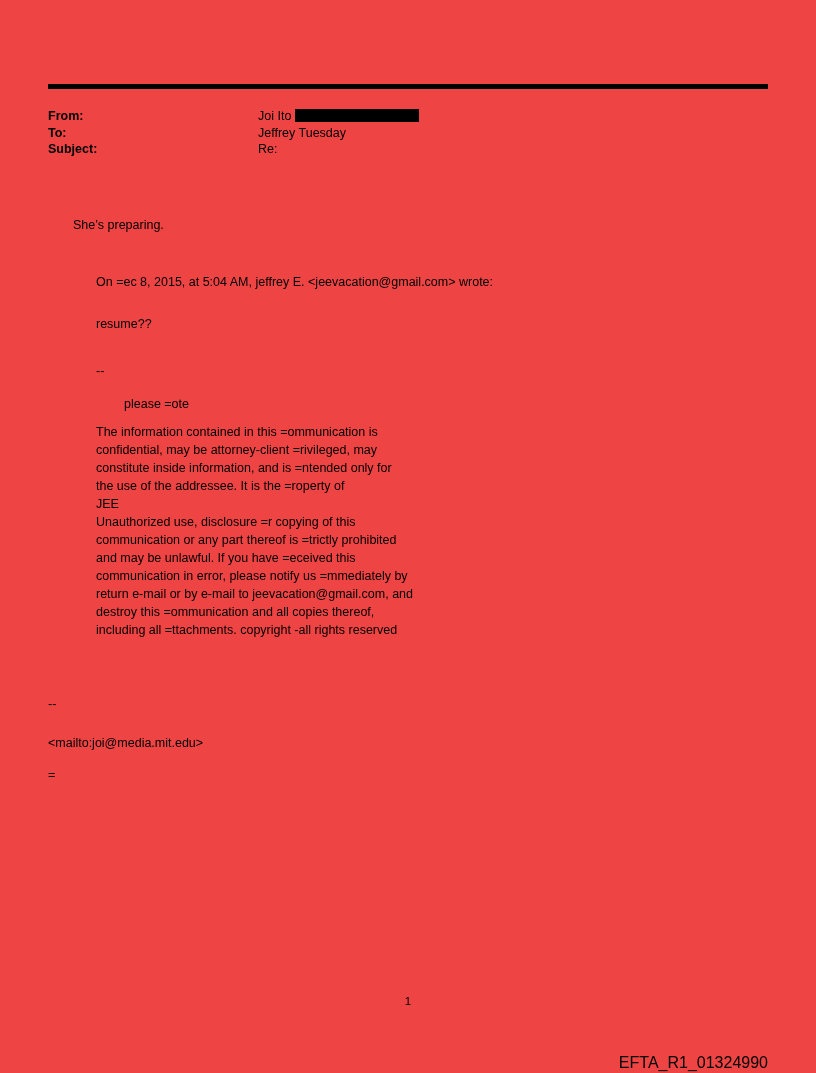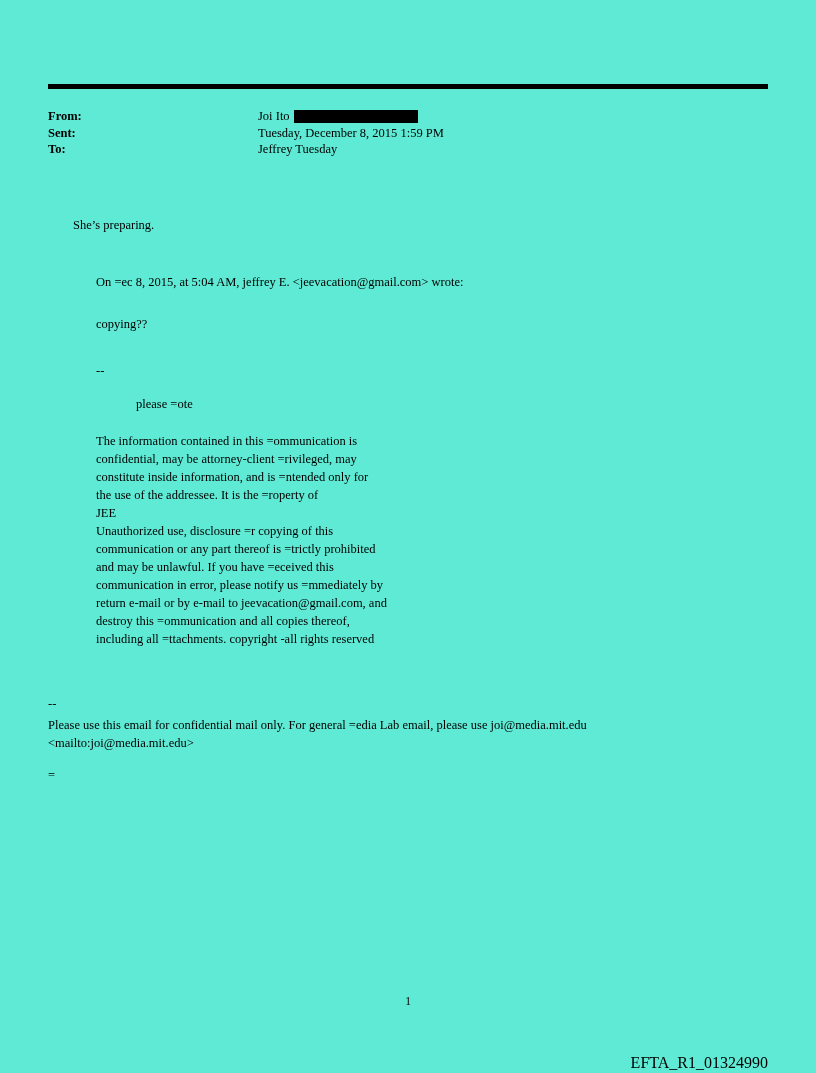--- a/index.html
+++ b/index.html
@@ -2,22 +2,22 @@
 <html><head>
 <meta charset="utf-8">
 <style>
   * { margin: 0; padding: 0; box-sizing: border-box; }
   html, body { background: #e8e8e8; }
   .page {
     position: relative;
     width: 816px;
     height: 1073px;
     margin: 0 auto;
-    background: #5eead4;
-    font-family: Liberation Serif, serif;
+    background: #ef4444;
+    font-family: Liberation Sans, sans-serif;
     font-size: 12.5px;
     color: #000000;
     overflow: hidden;
   }
   .top-rule {
     position: absolute;
     top: 84px;
     left: 48px;
     width: 720px;
     height: 5px;
@@ -64,25 +64,25 @@
     left: 96px;
   }
   .quote-separator {
     position: absolute;
     top: 364px;
     left: 96px;
   }
   .quote-note {
     position: absolute;
     top: 397px;
-    left: 136px;
+    left: 124px;
   }
   .quote-disclaimer {
     position: absolute;
-    top: 432px;
+    top: 423px;
     left: 96px;
     width: 360px;
     line-height: 18px;
     white-space: pre-line;
   }
   .sig-separator {
     position: absolute;
     top: 697px;
     left: 48px;
   }
@@ -123,55 +123,54 @@
 <div class="page">
 
   <div class="top-rule"></div>
 
   <div class="header-block">
     <div class="header-row">
       <span class="header-label">From:</span>
       <span class="header-value"><span>Joi Ito</span><span class="redaction-bar"></span></span>
     </div>
     <div class="header-row">
-      <span class="header-label">Sent:</span>
-      <span class="header-value">Tuesday, December 8, 2015 1:59 PM</span>
+      <span class="header-label">To:</span>
+      <span class="header-value">Jeffrey Tuesday</span>
     </div>
     <div class="header-row">
-      <span class="header-label">To:</span>
-      <span class="header-value">Jeffrey Tuesday</span>
+      <span class="header-label">Subject:</span>
+      <span class="header-value">Re:</span>
     </div>
   </div>
 
   <div class="intro-line">She’s preparing.</div>
 
   <div class="quote-attribution">On =ec 8, 2015, at 5:04 AM, jeffrey E. &lt;jeevacation@gmail.com&gt; wrote:</div>
 
-  <div class="quote-message">copying??</div>
+  <div class="quote-message">resume??</div>
 
   <div class="quote-separator">--</div>
 
   <div class="quote-note">please =ote</div>
 
   <div class="quote-disclaimer">The information contained in this =ommunication is
 confidential, may be attorney-client =rivileged, may
 constitute inside information, and is =ntended only for
 the use of the addressee. It is the =roperty of
 JEE
 Unauthorized use, disclosure =r copying of this
 communication or any part thereof is =trictly prohibited
 and may be unlawful. If you have =eceived this
 communication in error, please notify us =mmediately by
 return e-mail or by e-mail to jeevacation@gmail.com, and
 destroy this =ommunication and all copies thereof,
 including all =ttachments. copyright -all rights reserved</div>
 
   <div class="sig-separator">--</div>
 
-  <div class="sig-line1">Please use this email for confidential mail only. For general =edia Lab email, please use joi@media.mit.edu</div>
 
   <div class="sig-line2">&lt;mailto:joi@media.mit.edu&gt;</div>
 
   <div class="sig-line3">=</div>
 
   <div class="page-number">1</div>
 
   <div class="doc-id">EFTA_R1_01324990</div>
 
 </div>

